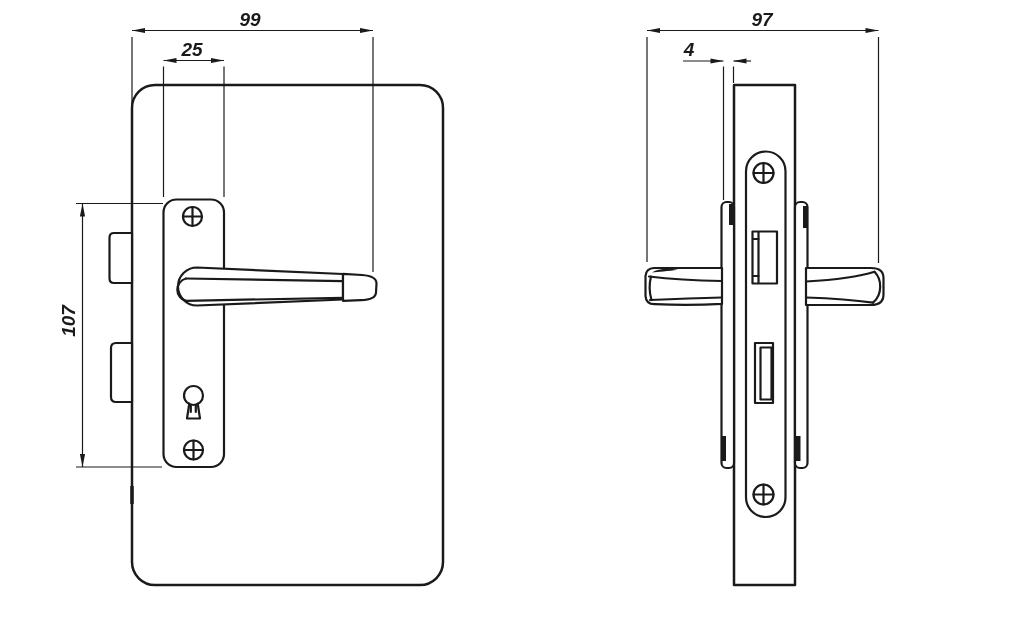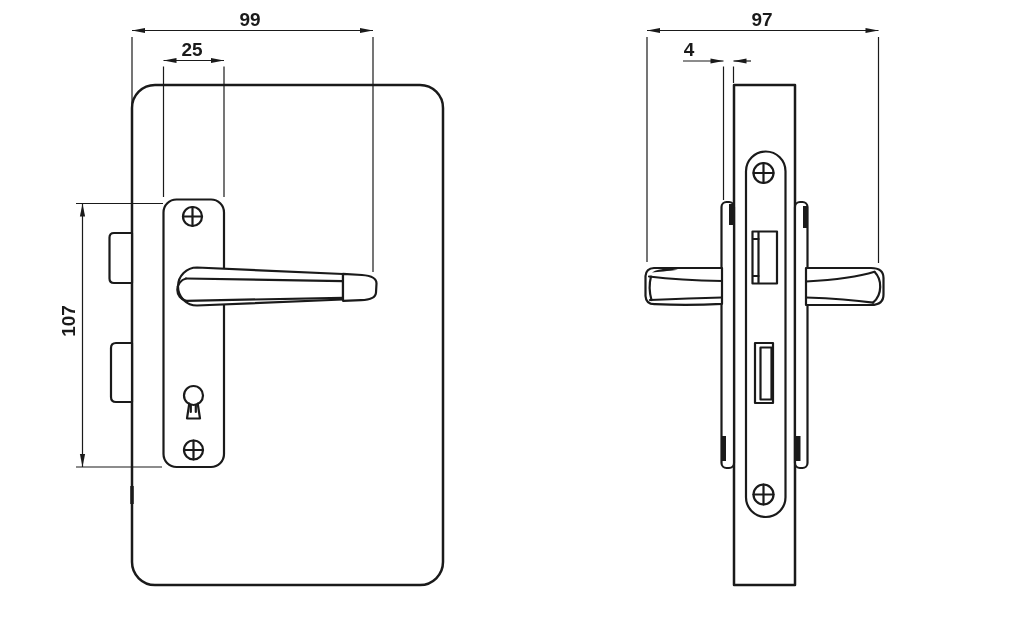--- a/index.html
+++ b/index.html
@@ -2,20 +2,21 @@
 <html style="--line: #1a1a1a; --bg: #ffffff;"><head>
 <meta charset="utf-8">
 <style>
   html,body{margin:0;padding:0;background:#fff;}
   .canvas{
     position:relative;
     width:1024px;height:624px;
     background:var(--bg,#ffffff);
     font-family:"Liberation Sans", sans-serif;
     overflow:hidden;
+    font-style:italic;
   }
   svg{display:block;}
   .obj{fill:none;stroke:var(--line,#1a1a1a);stroke-width:2.2;stroke-linejoin:round;stroke-linecap:round;}
   .obj-f{fill:#ffffff;stroke:var(--line,#1a1a1a);stroke-width:2.2;stroke-linejoin:round;}
   .obj-thick{fill:none;stroke:var(--line,#1a1a1a);stroke-width:2.5;stroke-linejoin:round;}
   .dim{fill:none;stroke:var(--line,#1a1a1a);stroke-width:1.2;}
   .arr{fill:var(--line,#1a1a1a);stroke:none;}
   .solid{fill:var(--line,#1a1a1a);stroke:none;}
   .dimtext{
     fill:var(--line,#1a1a1a);

